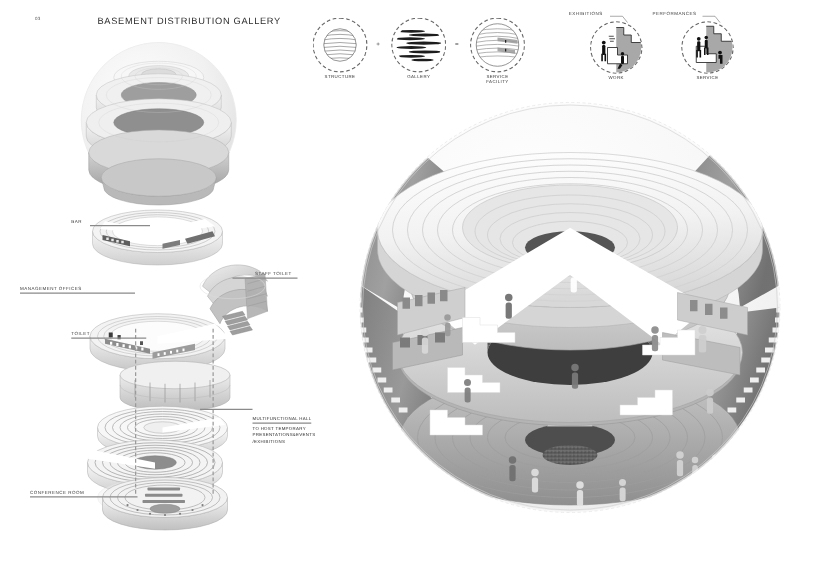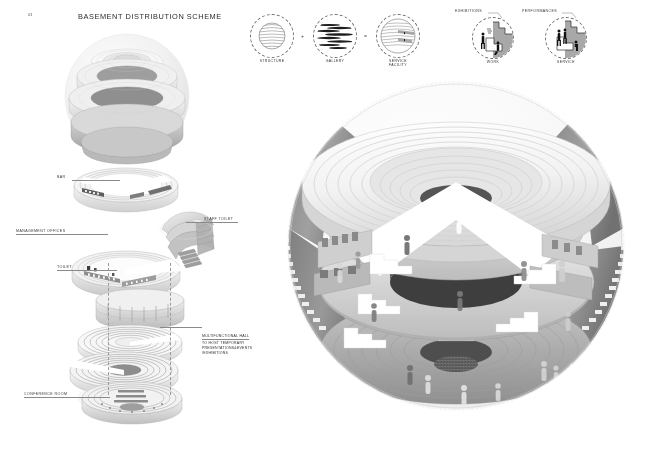--- a/index.html
+++ b/index.html
@@ -74,21 +74,21 @@
 
   svg { display: block; overflow: visible; }
   .nofill { fill: none; }
 </style>
 </head>
 <body>
 
 <div id="board">
 
   <div id="page-number">03</div>
-  <div id="page-title">BASEMENT DISTRIBUTION SCHEME</div>
+  <div id="page-title">BASEMENT DISTRIBUTION GALLERY</div>
 
   <div class="concept" style="left:0;top:0;width:650px;height:90px;">
 
     <div>
       <div class="circ" style="left:250px;top:14px;width:44px;height:44px;"></div>
       <svg style="position:absolute;left:250px;top:14px;" width="44" height="44">
         <defs>
           <clipPath id="cl-struct">
               <circle cx="22" cy="22" r="13"></circle>
             </clipPath>

